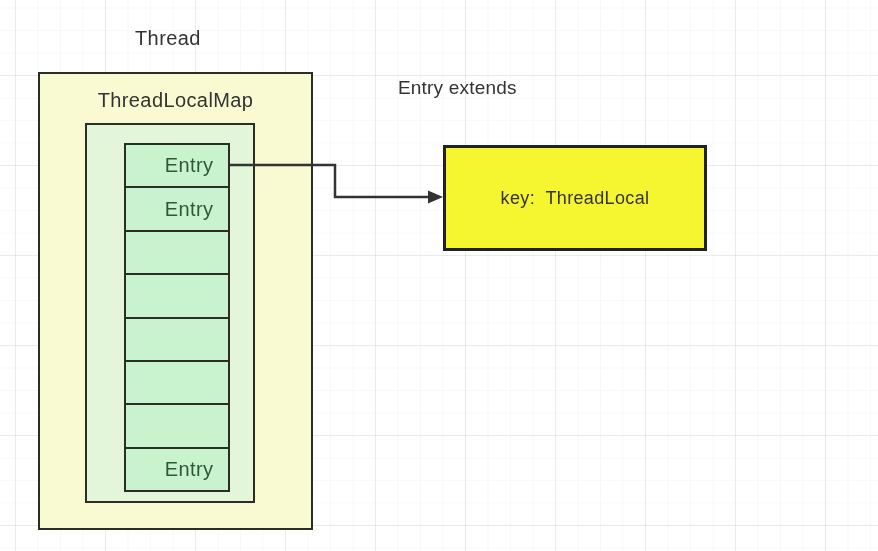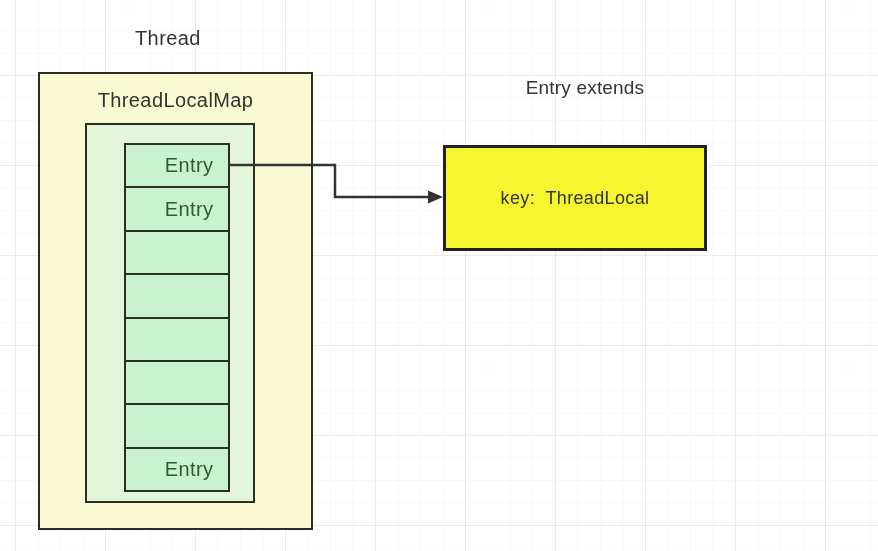--- a/index.html
+++ b/index.html
@@ -52,22 +52,22 @@
   .entry-cell{
     flex:1;
     background:var(--cell-fill);
     display:flex;align-items:center;justify-content:center;
   }
   .entry-cell + .entry-cell{border-top:2.5px solid var(--border);}
   .entry-text{
     font-size:20px;color:var(--entry-ink);letter-spacing:.02em;margin-left:24px;
   }
   .annotation{
-    left:415px;top:76px;width:340px;
-    text-align:center;font-size:19px;line-height:24px;letter-spacing:.01em;
+    left:398px;top:76px;width:340px;
+    font-size:19px;line-height:24px;letter-spacing:.01em;
   }
   .detail-box{
     left:443px;top:145px;width:264px;height:106px;
     background:var(--detail-fill);
     border:3px solid #222222;
     display:flex;flex-direction:row;align-items:center;justify-content:center;
   }
   .detail-line{
     font-size:18px;line-height:24px;white-space:pre;letter-spacing:.02em;
   }

